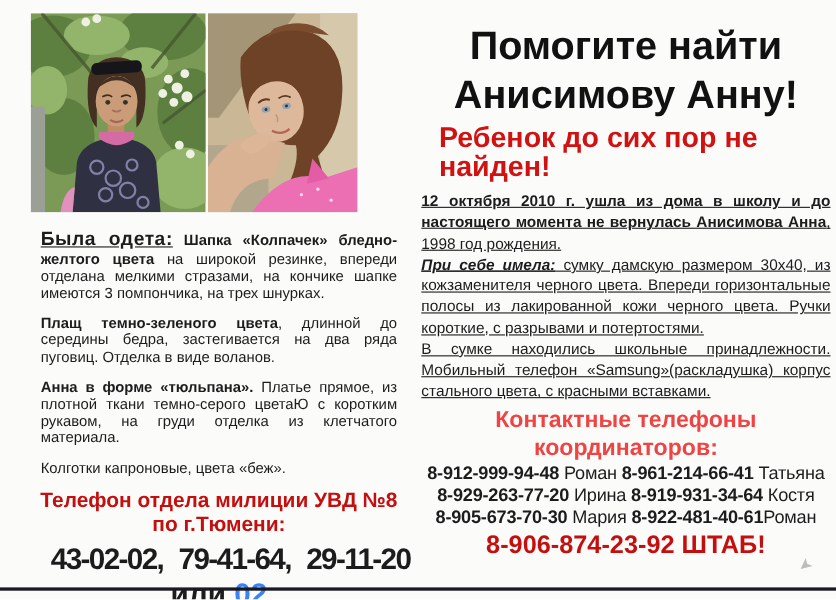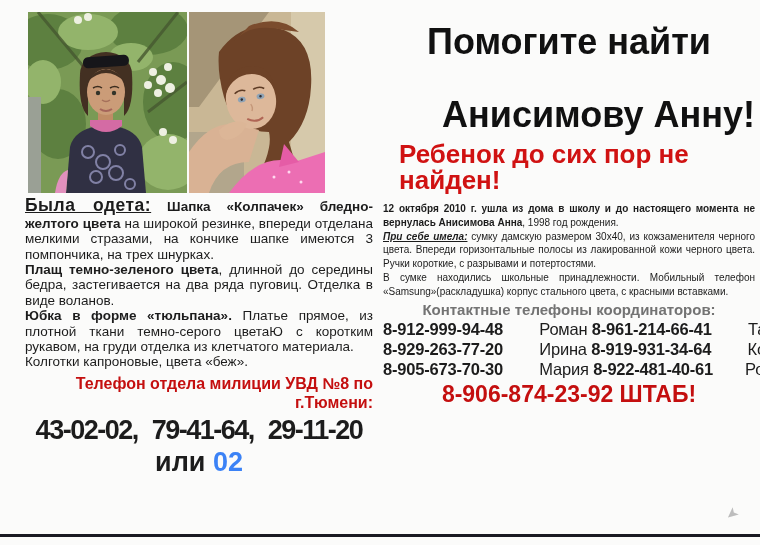--- a/index.html
+++ b/index.html
@@ -8,42 +8,42 @@
 
   
   .photos-row{position:absolute;left:28px;top:12px;display:flex;gap:2px;}
   .photo{height:181px;overflow:hidden;background:#ddd;}
   .photo.pl{width:159px;}
   .photo.pr{width:136px;}
   .photo svg{display:block;width:100%;height:100%;}
 
   
   .left-col{position:absolute;left:25px;top:196px;width:348px;}
-  .lc-p{font-size:13.5px;line-height:1.14;text-align:justify;margin:0;}
+  .lc-p{font-size:13.5px;line-height:1.14;text-align:justify;margin:12px;}
   .b{font-weight:bold;}
   .ww-label{font-size:17.5px;font-weight:bold;text-decoration:underline;letter-spacing:0.5px;}
-  .police-heading{margin-top:5px;color:#c40f0f;font-weight:bold;font-size:16px;line-height:1.18;text-align:right;}
-  .big-numbers{margin-top:3px;font-size:27px;font-weight:bold;text-align:center;
+  .police-heading{margin-top:5px;color:#c40f0f;font-weight:bold;font-size:19px;line-height:1.18;text-align:center;}
+  .big-numbers{margin-top:3px;font-size:27px;font-weight:bold;text-align:right;
                letter-spacing:-1.5px;word-spacing:8px;white-space:nowrap;}
   .or-line{margin-top:1px;font-size:27px;font-weight:bold;text-align:center;}
   .red{color:#3b82f6;}
 
   
   .right-col{position:absolute;left:383px;top:22px;width:372px;}
   .title-line{text-align:center;font-weight:bold;font-size:36px;line-height:1.1;color:#111;}
-  .title-line.second{margin-top:33px;text-align:right;}
+  .title-line.second{margin-top:4px;}
   .alert{width:340px;margin:7px auto 0;color:#d01212;font-weight:bold;
          font-size:26px;line-height:1.0;}
   .rc-body{margin-top:9px;}
-  .rc-p{font-size:10px;line-height:1.375;text-align:justify;margin:0;}
+  .rc-p{font-size:14px;line-height:1.375;text-align:justify;margin:0;text-decoration:underline;}
   .lbl{font-weight:bold;font-style:italic;text-decoration:underline;}
   .contacts{margin-top:3px;text-align:center;}
-  .c-heading{color:#737373;font-weight:bold;font-size:15px;line-height:1.25;}
+  .c-heading{color:#ef4444;font-weight:bold;font-size:21px;line-height:1.25;}
   .c-line{font-size:16.5px;line-height:1.2;font-weight:bold;white-space:nowrap;letter-spacing:-0.2px;}
-  .c-name{font-weight:normal;padding-left:32px;}
+  .c-name{font-weight:normal;}
   .c-hq{color:#c40f0f;font-weight:bold;font-size:23px;margin-top:1px;}
 
   
   .bottom-rule{position:absolute;left:0;top:534px;width:760px;height:3px;background:#1a1a22;}
   .pointer{position:absolute;left:726px;top:505px;color:#bdbdbd;font-size:15px;
            transform:rotate(140deg);}
 </style>
 </head>
 <body>
 
@@ -134,21 +134,21 @@
             <circle cx="100" cy="160" r="1.5"></circle>
             <circle cx="112" cy="170" r="1.5"></circle>
           </g>
       </svg>
     </div>
   </div>
 
   <div class="left-col">
     <p class="lc-p"><span class="ww-label">Была одета:</span><span class="b"> Шапка «Колпачек» бледно-желтого цвета</span><span> на широкой резинке, впереди отделана мелкими стразами, на кончике шапке имеются 3 помпончика, на трех шнурках.</span></p>
     <p class="lc-p"><span class="b">Плащ темно-зеленого цвета</span><span>, длинной до середины бедра, застегивается на два ряда пуговиц. Отделка в виде воланов.</span></p>
-    <p class="lc-p"><span class="b">Юбка в форме «тюльпана».</span><span> Платье прямое, из плотной ткани темно-серого цветаЮ с коротким рукавом, на груди отделка из клетчатого материала.</span></p>
+    <p class="lc-p"><span class="b">Анна в форме «тюльпана».</span><span> Платье прямое, из плотной ткани темно-серого цветаЮ с коротким рукавом, на груди отделка из клетчатого материала.</span></p>
     <p class="lc-p">Колготки капроновые, цвета «беж».</p>
 
     <div class="police-heading">Телефон отдела милиции УВД №8 по г.Тюмени:</div>
     <div class="big-numbers">43-02-02, 79-41-64, 29-11-20</div>
     <div class="or-line"><span>или</span> <span class="red">02</span></div>
   </div>
 
   <div class="right-col">
     <div class="title-line">Помогите найти</div>
     <div class="title-line second">Анисимову Анну!</div>

